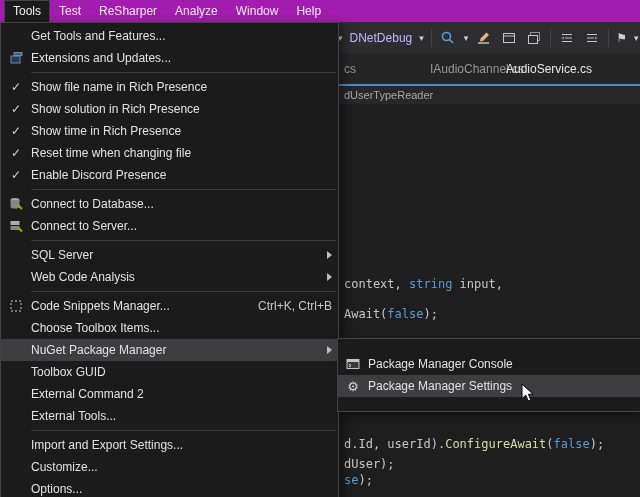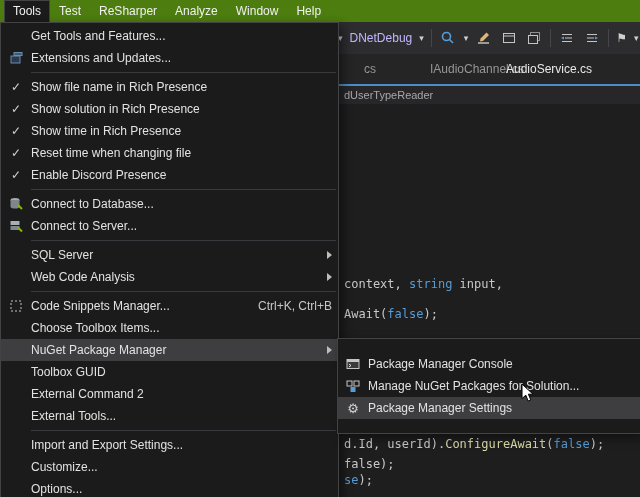--- a/index.html
+++ b/index.html
@@ -1,20 +1,20 @@
 <!DOCTYPE html>
 <html><head>
 <meta charset="utf-8">
 <style>
   html,body{margin:0;padding:0;}
   .screen{position:relative;width:640px;height:497px;background:#1e1e1e;overflow:hidden;
           font-family:"Liberation Sans",sans-serif;-webkit-font-smoothing:antialiased;}
 
   
-  .menubar{position:absolute;top:0;left:0;right:0;height:22px;background:#4d7c0f;
+  .menubar{position:absolute;top:0;left:0;right:0;height:22px;background:#a21caf;
            display:flex;align-items:stretch;padding-left:4px;z-index:5;}
   .mb-item{display:flex;align-items:center;padding:0 9px;font-size:12px;color:#f1f1f1;cursor:default;}
   .mb-item.open{background:#1b1b1c;box-shadow:inset 1px 1px 0 #434346,inset -1px 0 0 #434346;}
 
   
   .toolbar{position:absolute;top:22px;left:0;right:0;height:32px;background:#2d2d30;
            display:flex;align-items:center;padding-left:338px;gap:7px;z-index:1;}
   .tb-sep{width:1px;height:18px;background:#46464a;flex:0 0 1px;}
   .tb-label{font-size:12px;color:#c4b5fd;white-space:nowrap;}
   .tb-chev{font-size:9px;color:#cfcfcf;}
@@ -113,34 +113,34 @@
           <line x1="3" y1="11.5" x2="13" y2="11.5" stroke="#c5c5c5"></line>
           <path d="M11 6.5 l3 1.5 -3 1.5 z" fill="#569cd6"></path>
         </svg>
     </span>
     <span class="tb-sep"></span>
     <span class="tb-glyph">⚑</span>
     <span class="tb-chev">▾</span>
   </div>
 
   <div class="tabbar">
-    <span class="tab" style="left:358px;">cs</span>
+    <span class="tab" style="left:338px;">cs</span>
     <span class="tab" style="left:424px;">IAudioChannel.cs</span>
     <span class="tab active" style="left:500px;">AudioService.cs</span>
   </div>
   <div class="tab-underline"></div>
 
   <div class="navbar">
     <span class="nav-text">dUserTypeReader</span>
   </div>
 
   <div class="code" style="left:344px;top:277px;"><span>context, </span><span class="kw">string</span><span> input,</span></div>
   <div class="code" style="left:344px;top:307px;"><span>Await(</span><span class="kw">false</span><span>);</span></div>
   <div class="code" style="left:344px;top:437px;"><span>d.Id, userId).</span><span class="meth">ConfigureAwait</span><span>(</span><span class="kw">false</span><span>);</span></div>
-  <div class="code" style="left:344px;top:457px;"><span>false);</span></div>
+  <div class="code" style="left:344px;top:457px;"><span>dUser);</span></div>
   <div class="code" style="left:344px;top:473px;"><span class="kw">se</span><span>);</span></div>
 
   <div class="menu">
     <div class="mi">
       <span class="gut"></span>
       <span class="lbl">Get Tools and Features...</span>
     </div>
     <div class="mi">
       <span class="gut">
         <svg width="16" height="16">
@@ -252,30 +252,20 @@
   <div class="submenu">
     <div class="mi">
       <span class="gut">
         <svg width="16" height="16">
             <rect x="2" y="3.5" width="12" height="9" fill="#3a3a3c" stroke="#c5c5c5"></rect>
             <rect x="2" y="3.5" width="12" height="2.5" fill="#c5c5c5"></rect>
             <path d="M4 8 l2 1.5 -2 1.5" stroke="#e8e8e8" fill="none"></path>
           </svg>
       </span>
       <span class="lbl">Package Manager Console</span>
-    </div>
-    <div class="mi">
-      <span class="gut">
-        <svg width="16" height="16">
-            <rect x="2" y="3" width="5" height="5" fill="none" stroke="#c5c5c5"></rect>
-            <rect x="9" y="3" width="5" height="5" fill="none" stroke="#c5c5c5"></rect>
-            <rect x="5.5" y="9" width="5" height="5" fill="#569cd6"></rect>
-          </svg>
-      </span>
-      <span class="lbl">Manage NuGet Packages for Solution...</span>
     </div>
     <div class="mi hl">
       <span class="gut gear">⚙</span>
       <span class="lbl">Package Manager Settings</span>
     </div>
   </div>
 
   <div class="cursor">
     <svg width="13" height="20" viewBox="0 0 13 20">
         <path d="M1 1 L1 15.5 L4.8 12.2 L7.2 18 L9.8 16.9 L7.4 11.2 L12 11.2 Z" fill="#ffffff" stroke="#000000" stroke-width="1"></path>

